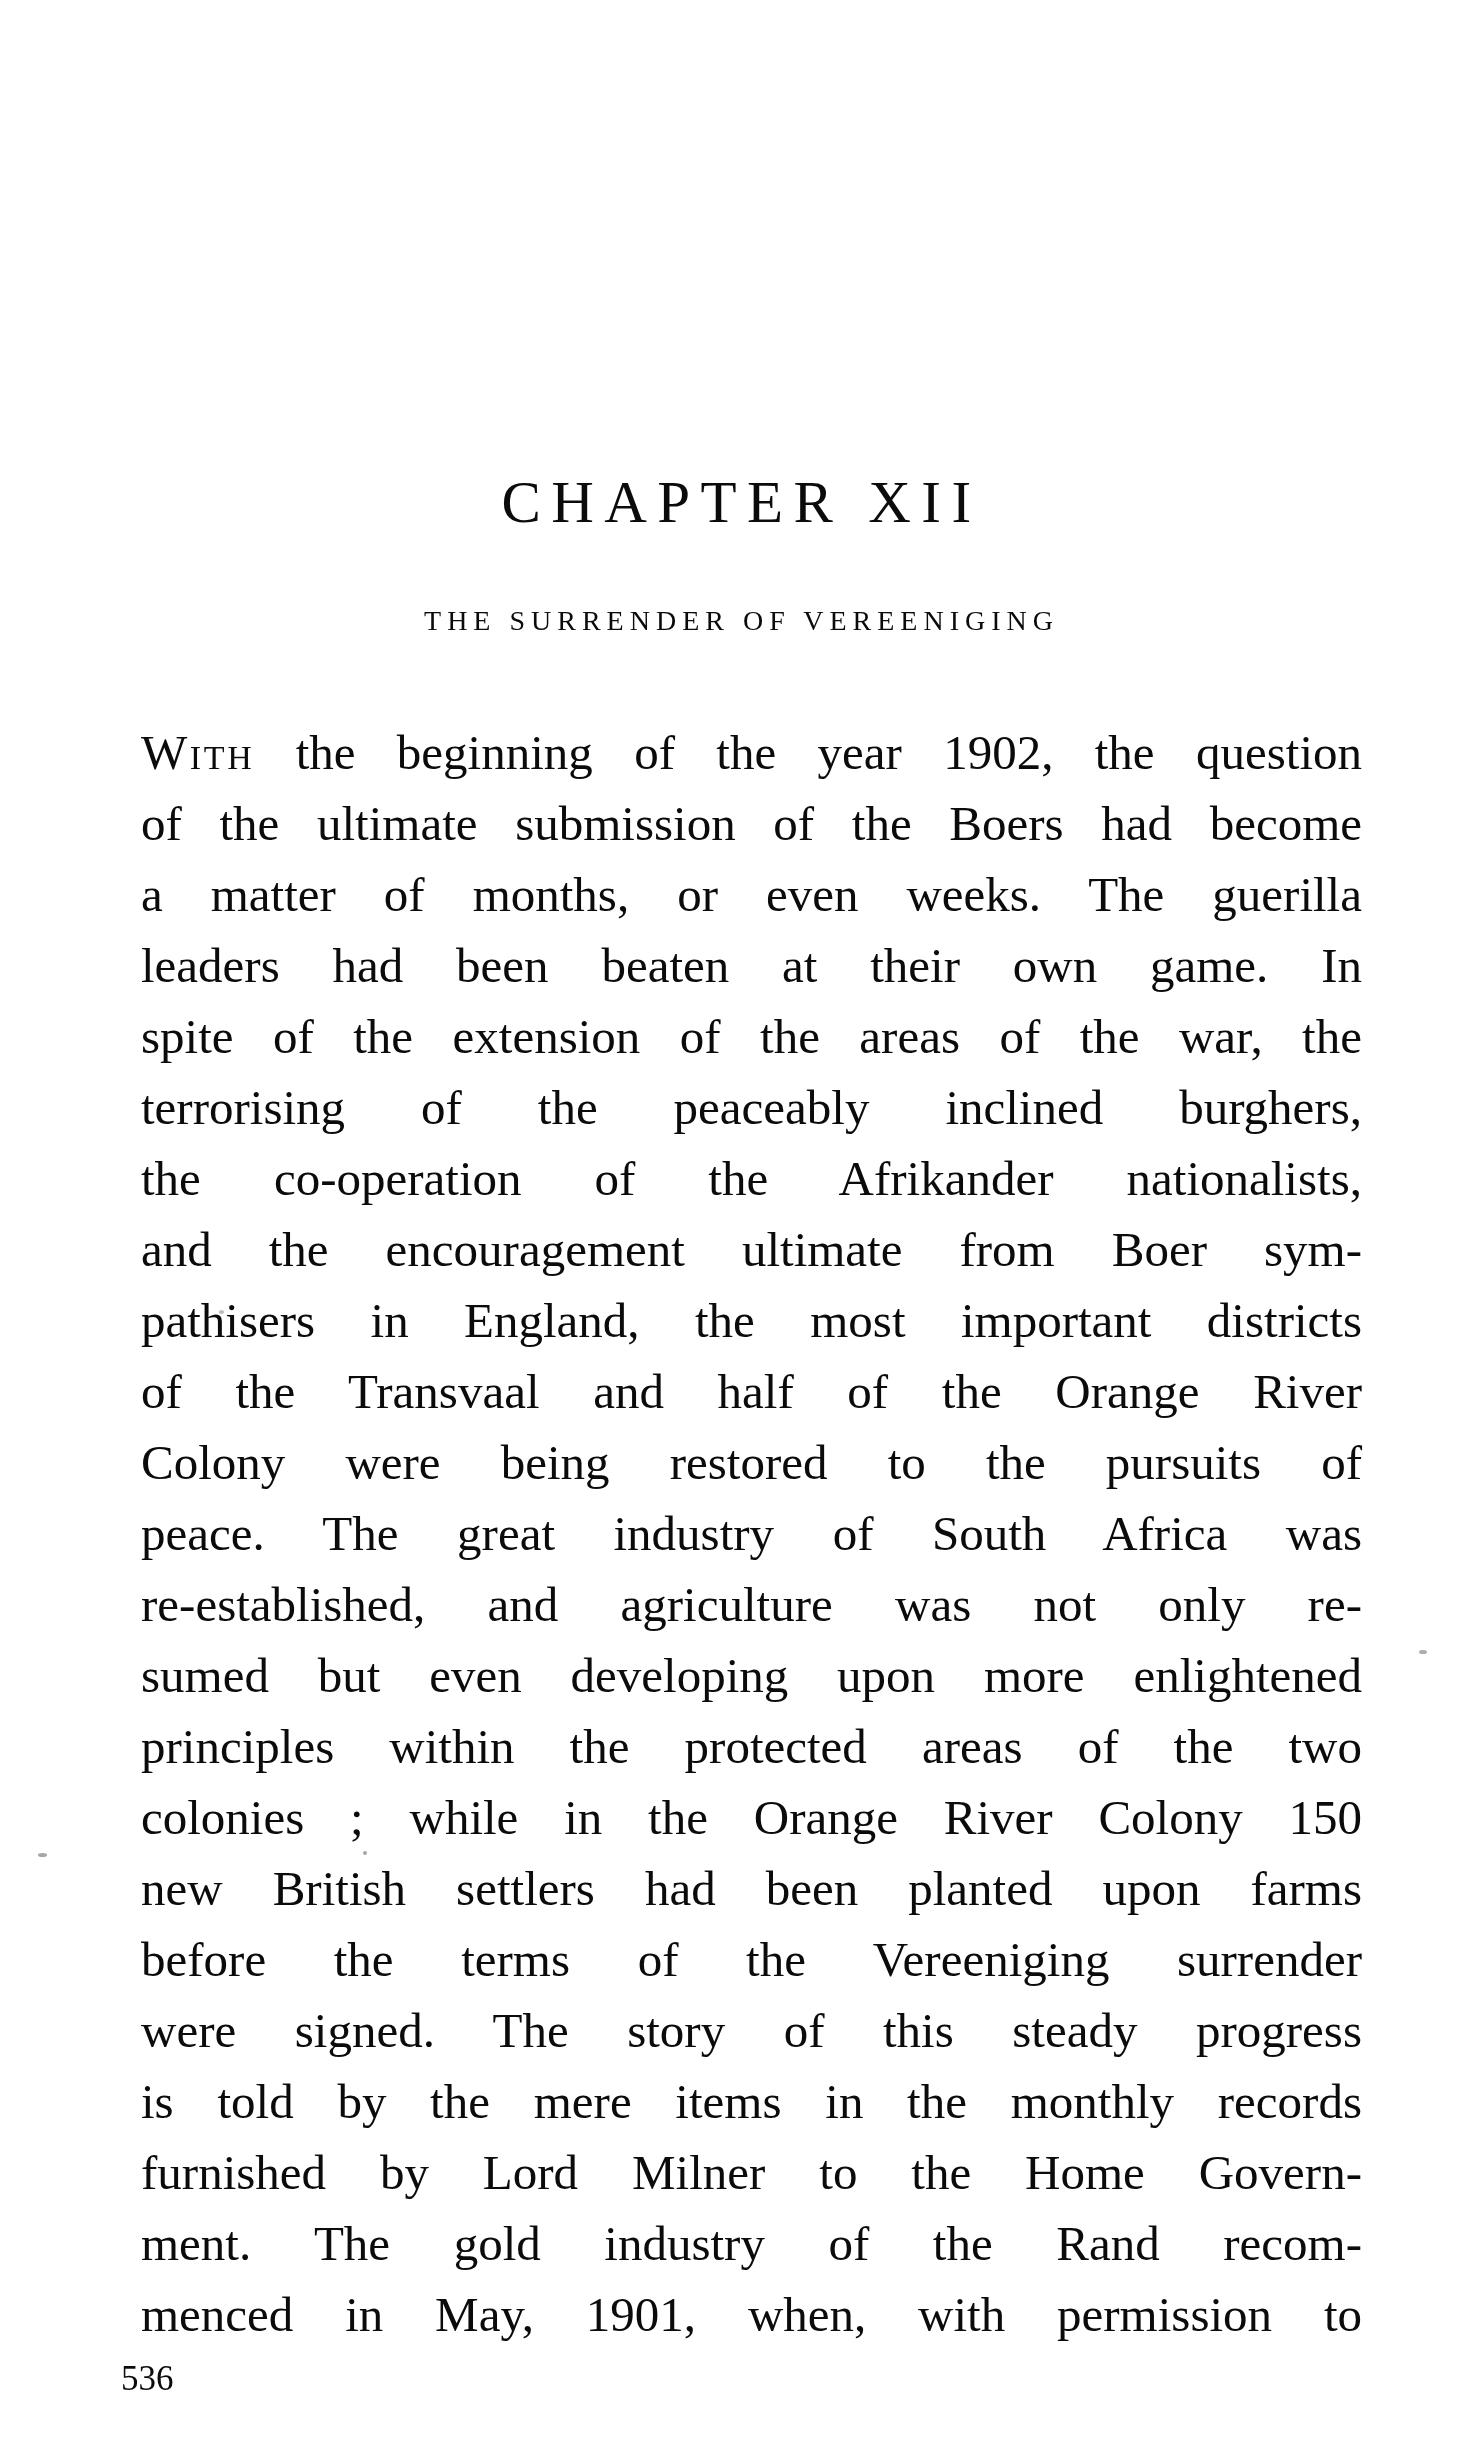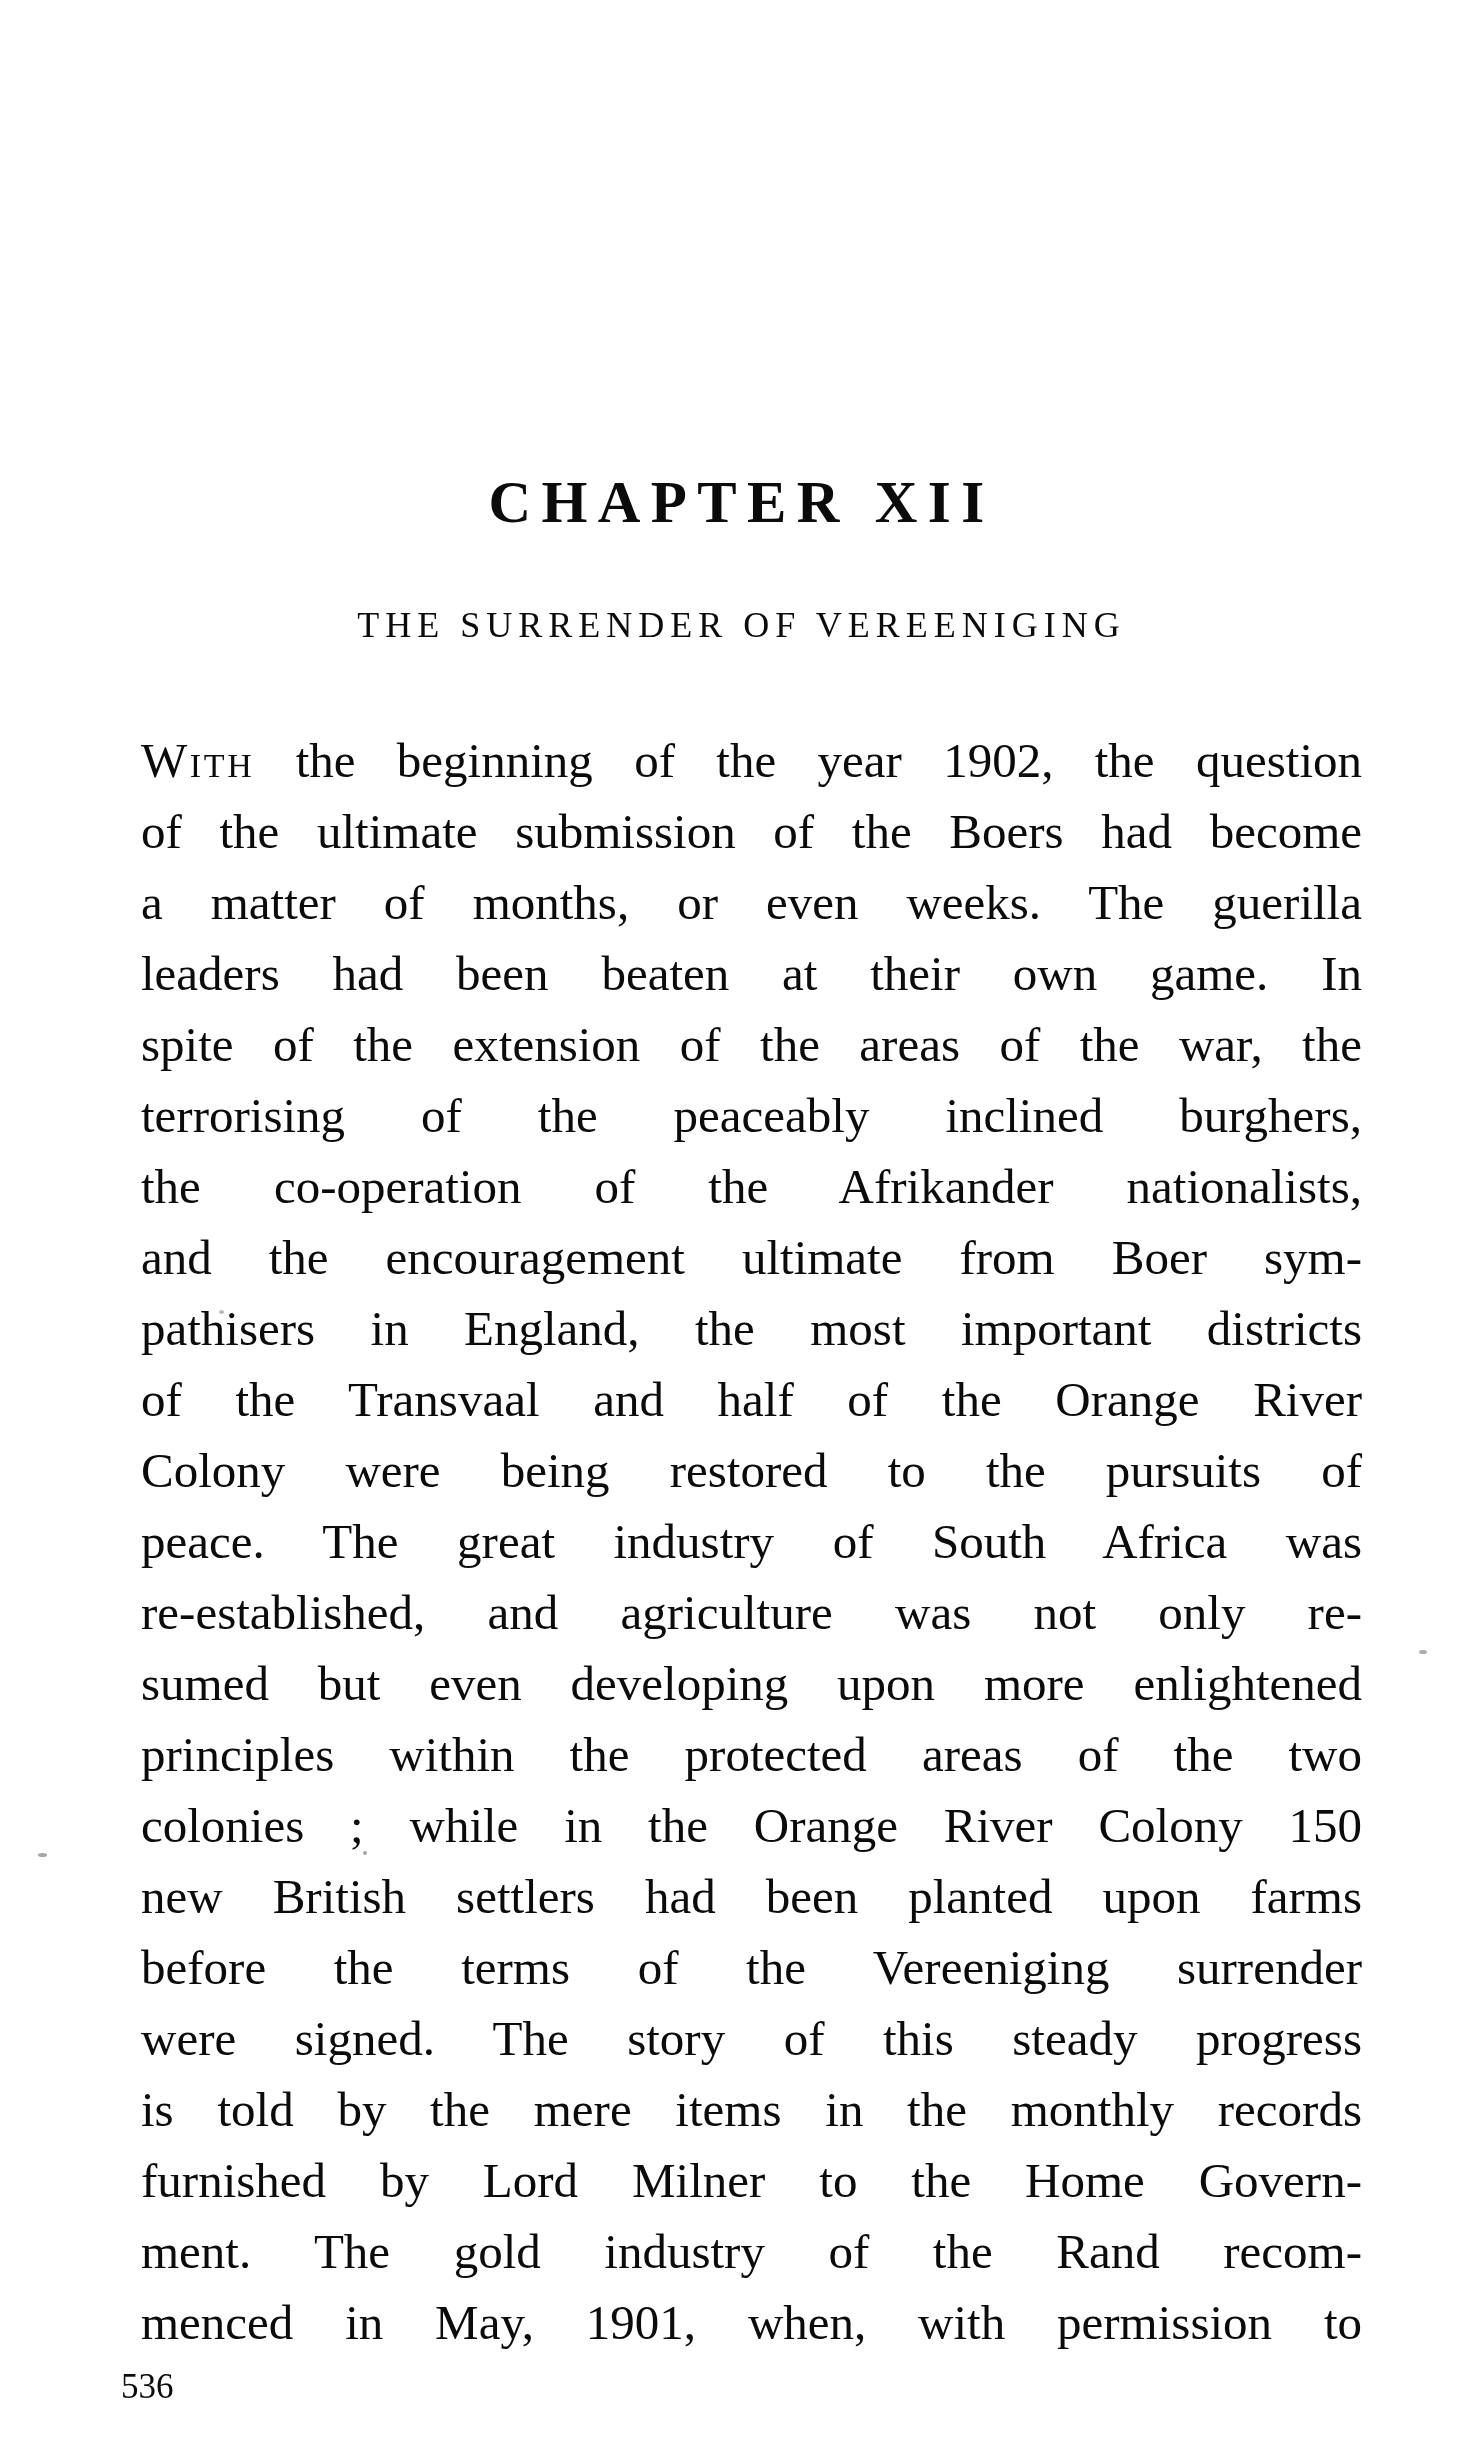--- a/index.html
+++ b/index.html
@@ -14,29 +14,29 @@
   }
   .page {
     box-sizing: border-box;
     width: 1480px;
     height: 2462px;
     padding: 473px 118px 0 121px;
   }
   .chapter-title {
     margin: 0;
     font-size: 59px;
-    font-weight: 700;
+    font-weight: 400;
     line-height: 1;
     text-align: center;
     letter-spacing: 10.4px;
     white-space: nowrap;
   }
   .section-title {
     margin: 75px 0 0 0;
-    font-size: 36px;
+    font-size: 28px;
     font-weight: 400;
     line-height: 1;
     text-align: center;
     letter-spacing: 6px;
     white-space: nowrap;
   }
   .body-text {
     margin-top: 82px;
     font-size: 49px;
     margin-left: 20px;

